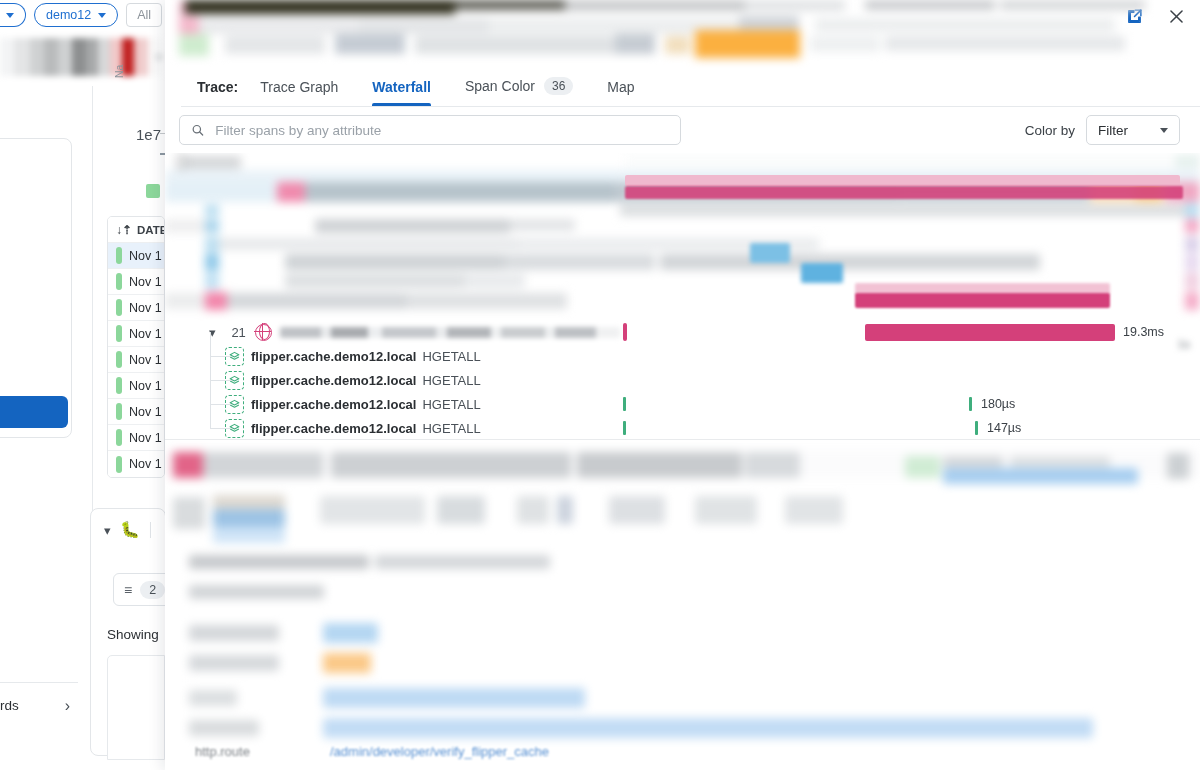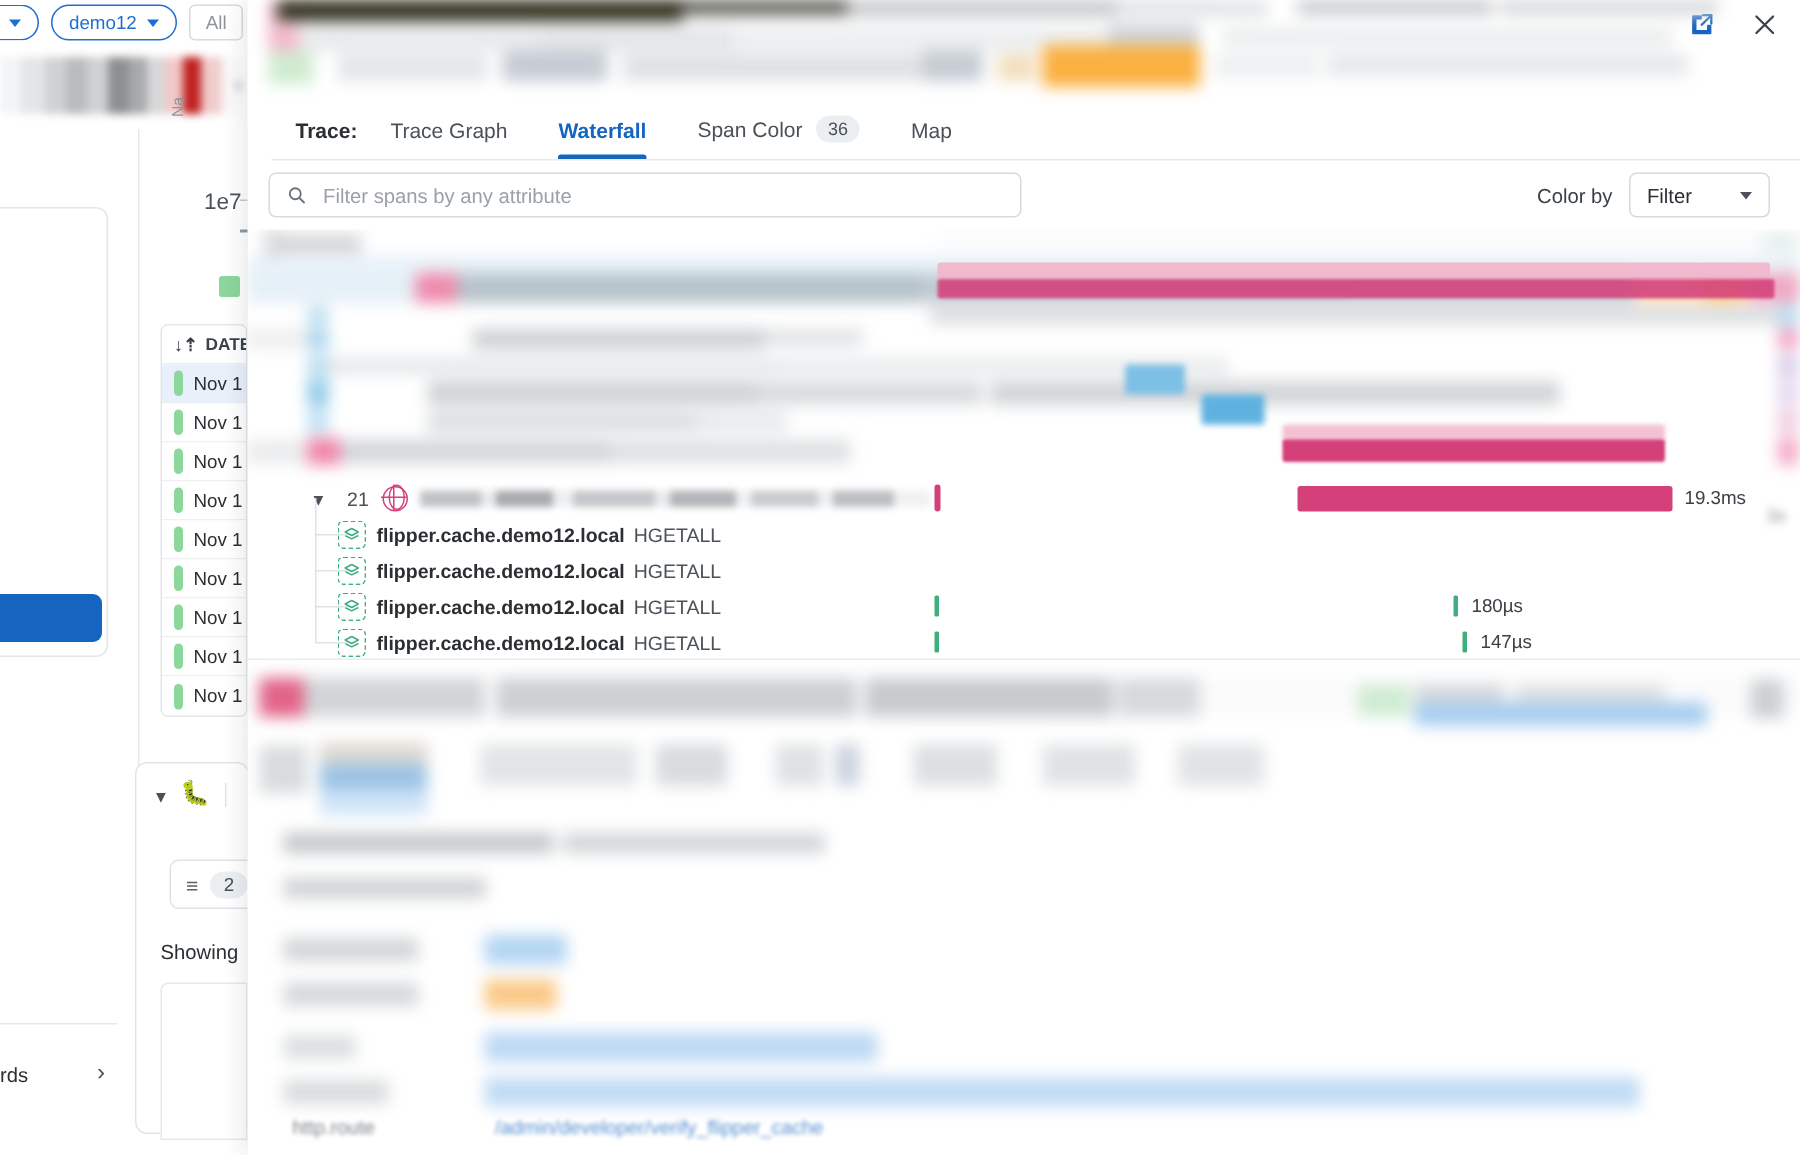--- a/index.html
+++ b/index.html
@@ -66,21 +66,21 @@
   .dt-bar { width:6px; height:17px; border-radius:3px; background:#8cd79b; flex:none; }
 
   .bug-card { position:absolute; left:90px; top:508px; width:76px; height:248px; background:#fff; border:1px solid #e3e6e9; border-radius:8px; }
   .bug-head { position:absolute; left:104px; top:522px; display:flex; align-items:center; gap:10px; }
   .filter-chip { position:absolute; left:113px; top:573px; height:33px; width:70px; border:1px solid #dfe3e7; border-radius:6px; background:#fff; display:flex; align-items:center; gap:8px; padding-left:10px; }
   .chip-count { background:#eceff2; color:#4a5158; border-radius:11px; font-size:12.5px; padding:2px 9px; }
   .showing-txt { position:absolute; left:107px; top:627px; font-size:13.5px; color:#2b2f33; }
   .inner-card { position:absolute; left:107px; top:655px; width:58px; height:105px; border:1px solid #e6e9ec; border-top-left-radius:5px; background:#fff; }
 
   .bottom-sep { position:absolute; left:0; top:682px; width:78px; height:1px; background:#e6e9ec; }
-  .rds-row { position:absolute; left:0; top:698px; width:78px; height:26px; display:flex; align-items:flex-end; justify-content:space-between; padding:0 8px 0 0; font-size:13.5px; color:#2b2f33; }
+  .rds-row { position:absolute; left:0; top:698px; width:78px; height:26px; display:flex; align-items:flex-start; justify-content:space-between; padding:0 8px 0 0; font-size:13.5px; color:#2b2f33; }
   .chev-r { color:#4a5158; font-size:16px; line-height:1; }
 
   
   .modal {
     position:absolute; left:165px; top:0; width:1035px; height:770px;
     background:#ffffff; box-shadow:-3px 0 14px rgba(20,30,45,.10);
   }
   .modal-icons { position:absolute; right:14px; top:0px; height:32px; display:flex; align-items:center; gap:22px; }
   .ic-btn { width:20px; height:20px; display:flex; align-items:center; justify-content:center; }
 

